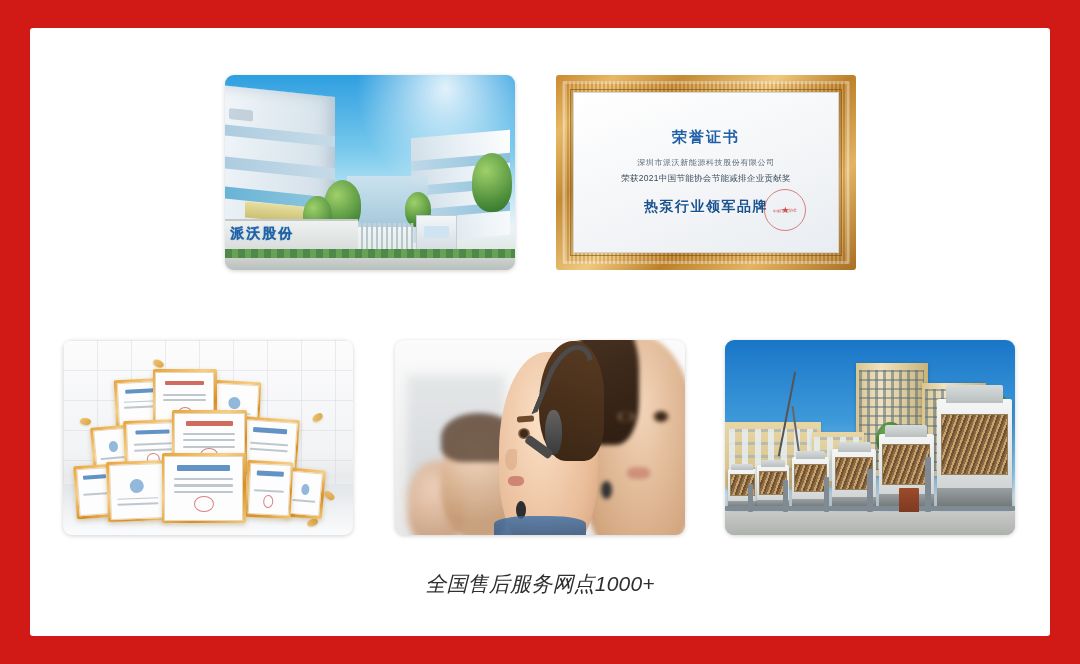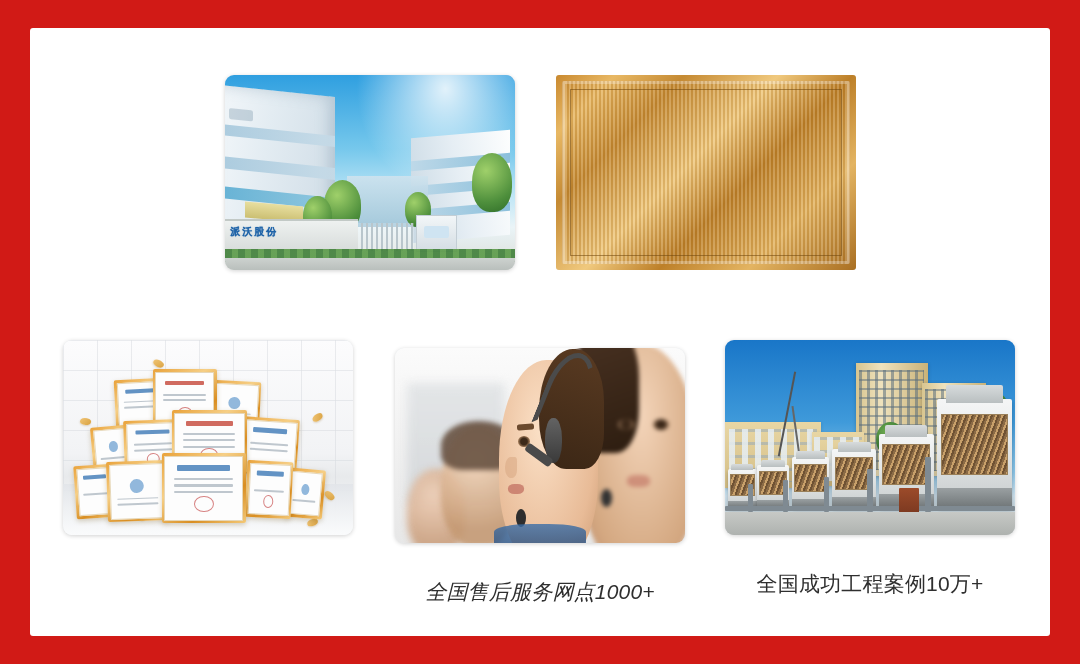--- a/index.html
+++ b/index.html
@@ -75,21 +75,21 @@
     background: radial-gradient(circle at 35% 30%, #9fd06a, #4e8f3c 65%, #2f6d28); }
   .fac-t1 { left:34%; top:54%; width:13%; height:26%; }
   .fac-t2 { left:27%; top:62%; width:10%; height:20%; }
   .fac-t3 { right:1%; top:40%; width:14%; height:30%; }
   .fac-t4 { left:62%; top:60%; width:9%; height:18%; }
   .fac-awn { position:absolute; left:7%; top:66%; width:20%; height:8%;
     background: linear-gradient(180deg,#e8dfa0,#cbbf72); transform: skewY(5deg); }
   .fac-wall { position:absolute; left:0; bottom:10%; width:46%; height:16%;
     background: linear-gradient(180deg,#eef1f0,#d7dcda); border-top:2px solid #c2c9c6; }
   .fac-wall-txt { position:absolute; left:4%; top:14%; color:#1e63a8;
-    font-size:10px; font-weight:bold; letter-spacing:2px;
+    font-size:14px; font-weight:bold; letter-spacing:2px;
     font-family:Liberation Sans, sans-serif; text-shadow:0 0 1px #1e63a8; }
   .fac-gate { position:absolute; left:45%; bottom:10%; width:20%; height:14%;
     background: repeating-linear-gradient(90deg,#b9c6cc 0 2px, rgba(255,255,255,.2) 2px 5px); }
   .fac-guard { position:absolute; left:66%; bottom:9%; width:14%; height:19%;
     background: linear-gradient(180deg,#f2f6f8,#d4dde3); border:1px solid #c3ced5; }
   .fac-guard-logo { position:absolute; left:18%; top:28%; width:64%; height:34%;
     background:#cfe4f2; border-radius:2px; }
   .fac-hedge { position:absolute; left:0; bottom:4%; width:100%; height:7%;
     background: repeating-linear-gradient(90deg,#3f7f38 0 7px,#5a9a47 7px 13px); opacity:.9; }
   .fac-ground { position:absolute; left:0; bottom:0; width:100%; height:6%;
@@ -280,20 +280,30 @@
             <div class="fac-ground"></div>
           </div>
         </div>
       </div>
 
       <div class="cell" style="left:526px; top:25px; width:300px;">
         <div class="photo-card" style="width:300px;height:195px;box-shadow:none;border-radius:3px;">
           <div class="certwrap">
             <div class="cert-bevel"></div>
             <div class="cert-inner-line"></div>
+            <div class="cert-paper">
+              <div class="cert-title">荣誉证书</div>
+              <div class="cert-line1">深圳市派沃新能源科技股份有限公司</div>
+              <div class="cert-line2">荣获2021中国节能协会节能减排企业贡献奖</div>
+              <div class="cert-brand">热泵行业领军品牌</div>
+              <div class="cert-seal">
+                <span class="star">★</span>
+                <span class="sealtxt">中国节能协会</span>
+              </div>
+            </div>
           </div>
         </div>
       </div>
     </div>
 
     <div class="row-top" style="top:312px;height:290px;">
 
       <div class="cell" style="left:33px; top:0; width:290px;">
         <div class="photo-card" style="width:290px;height:195px;">
           <div class="awards">
@@ -393,21 +403,21 @@
             <div class="aw-leaf" style="left:31%;top:10%;transform:rotate(35deg);"></div>
             <div class="aw-leaf" style="left:86%;top:38%;transform:rotate(-25deg);"></div>
             <div class="aw-leaf" style="left:6%;top:40%;transform:rotate(14deg);"></div>
             <div class="aw-leaf" style="left:90%;top:78%;transform:rotate(48deg);"></div>
             <div class="aw-leaf" style="left:84%;top:92%;transform:rotate(-12deg);"></div>
             <div class="aw-leaf" style="left:25%;top:88%;transform:rotate(62deg);"></div>
           </div>
         </div>
       </div>
 
-      <div class="cell" style="left:365px; top:8px; width:290px;font-style:italic;">
+      <div class="cell" style="left:365px; top:0; width:290px;font-style:italic;">
         <div class="photo-card" style="width:290px;height:195px;">
           <div class="callc">
             <div class="cc-blurbg"></div>
             <div class="person p-far1"></div>
             <div class="person p-far2">
                 <div class="hair"></div>
               </div>
             <div class="person p-right">
               <div class="hair"></div>
               <div class="eye"></div>
@@ -489,20 +499,17 @@
             <div class="st-pipe" style="left:0;top:85%;width:100%;height:2.5%;"></div>
             <div class="st-pipe" style="left:8%;top:74%;width:1.6%;height:14%;"></div>
             <div class="st-pipe" style="left:20%;top:72%;width:1.6%;height:16%;"></div>
             <div class="st-pipe" style="left:34%;top:70%;width:1.8%;height:18%;"></div>
             <div class="st-pipe" style="left:49%;top:66%;width:2%;height:22%;"></div>
             <div class="st-pipe" style="left:69%;top:60%;width:2.2%;height:28%;"></div>
             <div class="st-brick" style="left:60%;top:76%;width:7%;height:14%;"></div>
             <div class="st-ground"></div>
           </div>
         </div>
-        <div class="cap-wrap" style="top:230px;">
-          <div class="caption">全国成功工程案例10万+</div>
-        </div>
       </div>
 
     </div>
   </div>
 </div>
 
 </body></html>

